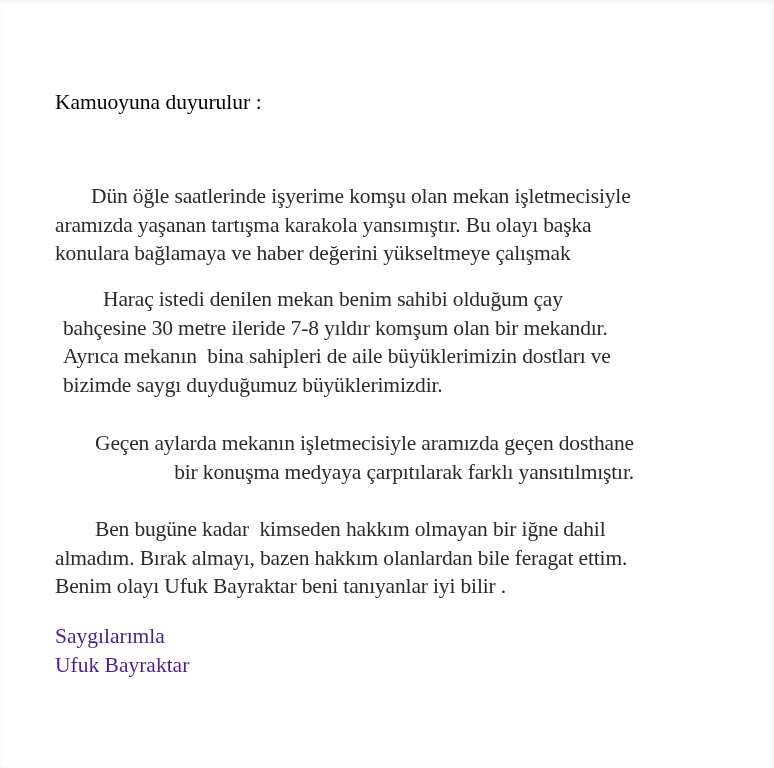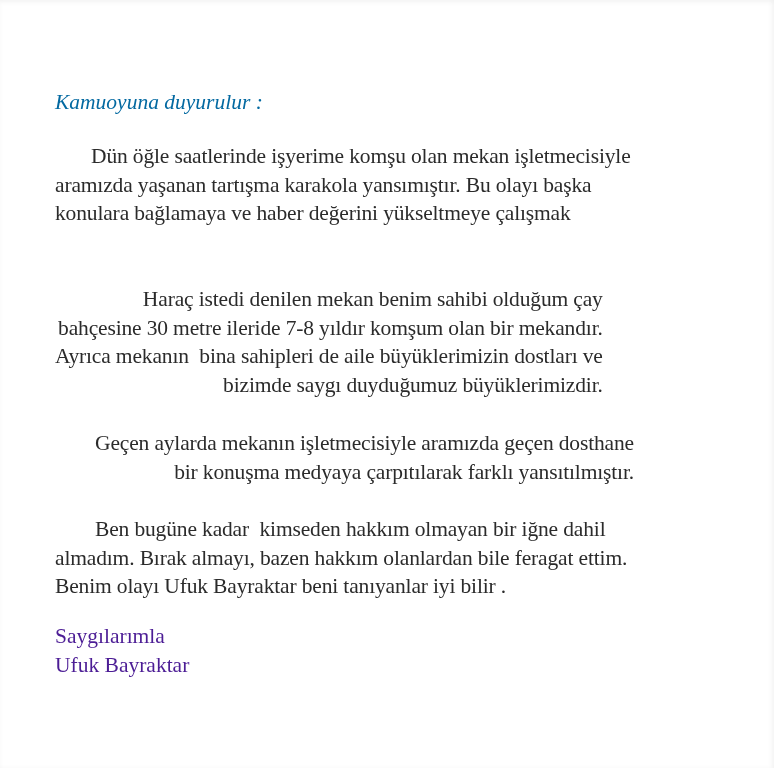--- a/index.html
+++ b/index.html
@@ -31,31 +31,30 @@
       color: #2b2b2b;
       letter-spacing: -0.15px;
     }
     .heading {
       position: absolute;
       left: 55px;
       top: 88px;
       font-family: "Liberation Serif", "DejaVu Serif", serif;
       font-size: 21.5px;
       line-height: 28px;
-      color: #0369a1;
-      font-style: italic;
+      color: #000000;
     }
     .line {
       display: block;
       white-space: pre;
     }
-    .line.indent { padding-left: 36px; }
+    .line.indent { padding-left: 36px; margin-top: 40px; }
     .line.indent2 { padding-left: 40px; }
     .p1 { position: absolute; top: 24px; left: 0; }
-    .p2 { position: absolute; top: 167px; left: 0; text-align: right; }
+    .p2 { position: absolute; top: 167px; left: 8px; }
     .p3 { position: absolute; top: 311px; left: 0; text-align: right; }
     .p4 { position: absolute; top: 397px; left: 0; }
     .closing {
       position: absolute;
       left: 55px;
       top: 622px;
       font-family: "Liberation Serif", "DejaVu Serif", serif;
       font-size: 21.5px;
       line-height: 28.6px;
       color: #4c1d95;

